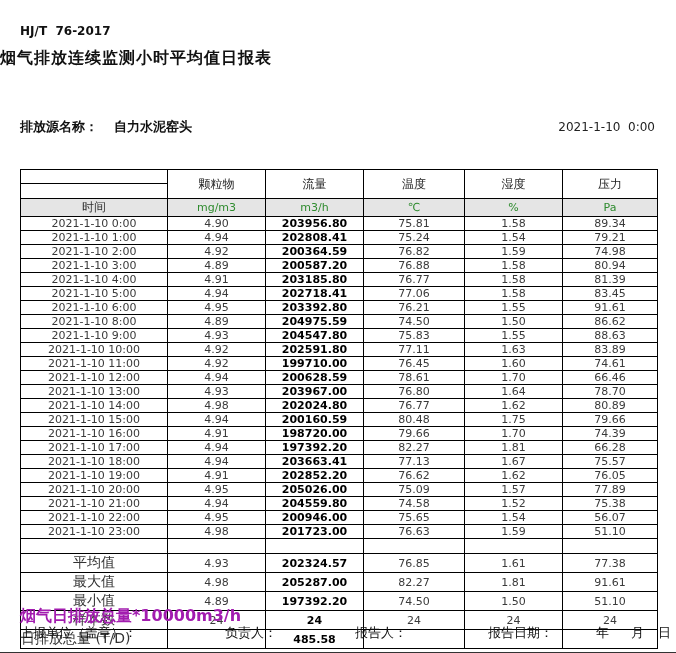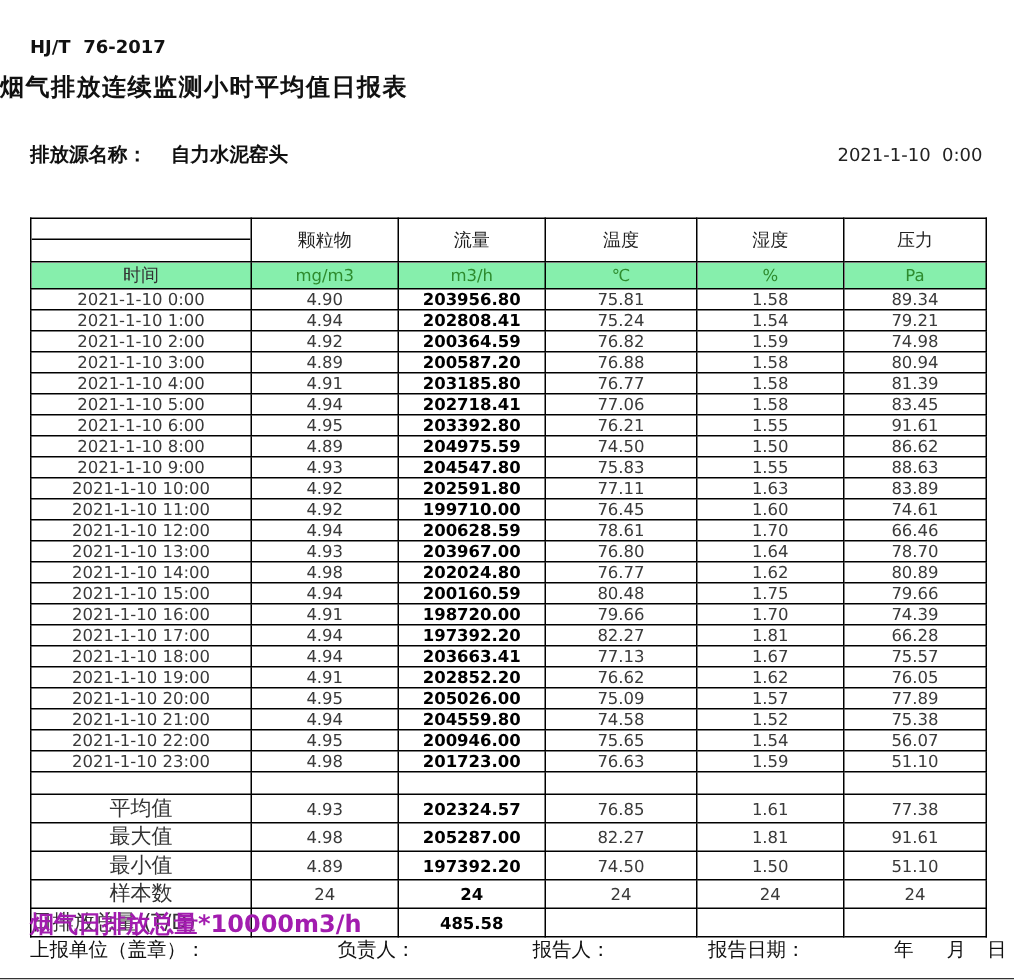--- a/index.html
+++ b/index.html
@@ -26,21 +26,21 @@
     letter-spacing: 1px;
     color: #111;
   }
   .meta-row {
     margin-top: 25px;
     padding: 0 21px 0 20px;
     display: flex;
     justify-content: space-between;
     align-items: baseline;
   }
-  .meta-left { font-size: 13px; font-weight: bold; color: #111; }
+  .meta-left { font-size: 13px; font-weight: bold; color: #111; margin-top: 24px; }
   .meta-left .src-name { margin-left: 16px; }
   .meta-date { font-size: 12px; color: #222; white-space: pre; }
 
   table.report {
     margin: 33px 0 0 20px;
     border-collapse: collapse;
     table-layout: fixed;
     width: 637px;
     font-size: 11px;
   }
@@ -59,21 +59,21 @@
     overflow: hidden;
     white-space: nowrap;
   }
   tr.head-row { height: 29px; }
   tr.head-row th { font-size: 12px; font-weight: 400; color: #222; }
   th.time-head { padding: 0; }
   th.time-head .half { height: 14px; }
   th.time-head .half.top { border-bottom: 1px solid #000; }
 
   tr.unit-row { height: 15px; }
-  tr.unit-row td { background: #86efac; }
+  tr.unit-row td { background: #e5e5e5; }
   tr.unit-row td.time-label { font-size: 12px; color: #333; font-weight: 500; }
   tr.unit-row td.unit-cell { color: #2e8b2e; font-size: 11px; }
 
   tr.data-row { height: 14px; }
   tr.data-row td { color: #3a3a3a; }
   tr.data-row td.col-1 { font-weight: bold; color: #000; }
   tr.spacer-row { height: 15px; }
 
   tbody.summary tr { height: 14px; }
   tbody.summary td.summary-label { font-size: 14px; color: #333; }
@@ -87,21 +87,21 @@
     height: 45px;
   }
   .footer .note {
     position: absolute; left: 20px; top: -2px;
     font-size: 16px; color: #a21caf; font-weight: 700;
   }
   .footer .sig { position: absolute; top: 16px; font-size: 13px; color: #111; font-weight: 500; }
   .sig.unit   { left: 20px; }
   .sig.duty   { left: 225px; }
   .sig.report { left: 355px; }
-  .sig.rdate  { left: 472px; }
+  .sig.rdate  { left: 488px; }
   .sig.year   { left: 596px; }
   .sig.month  { left: 631px; }
   .sig.day    { left: 658px; }
   .bottom-rule {
     position: absolute; left: 0; right: 0; bottom: 0;
     border-top: 1px solid #333;
   }
 </style>
 </head>
 <body>

